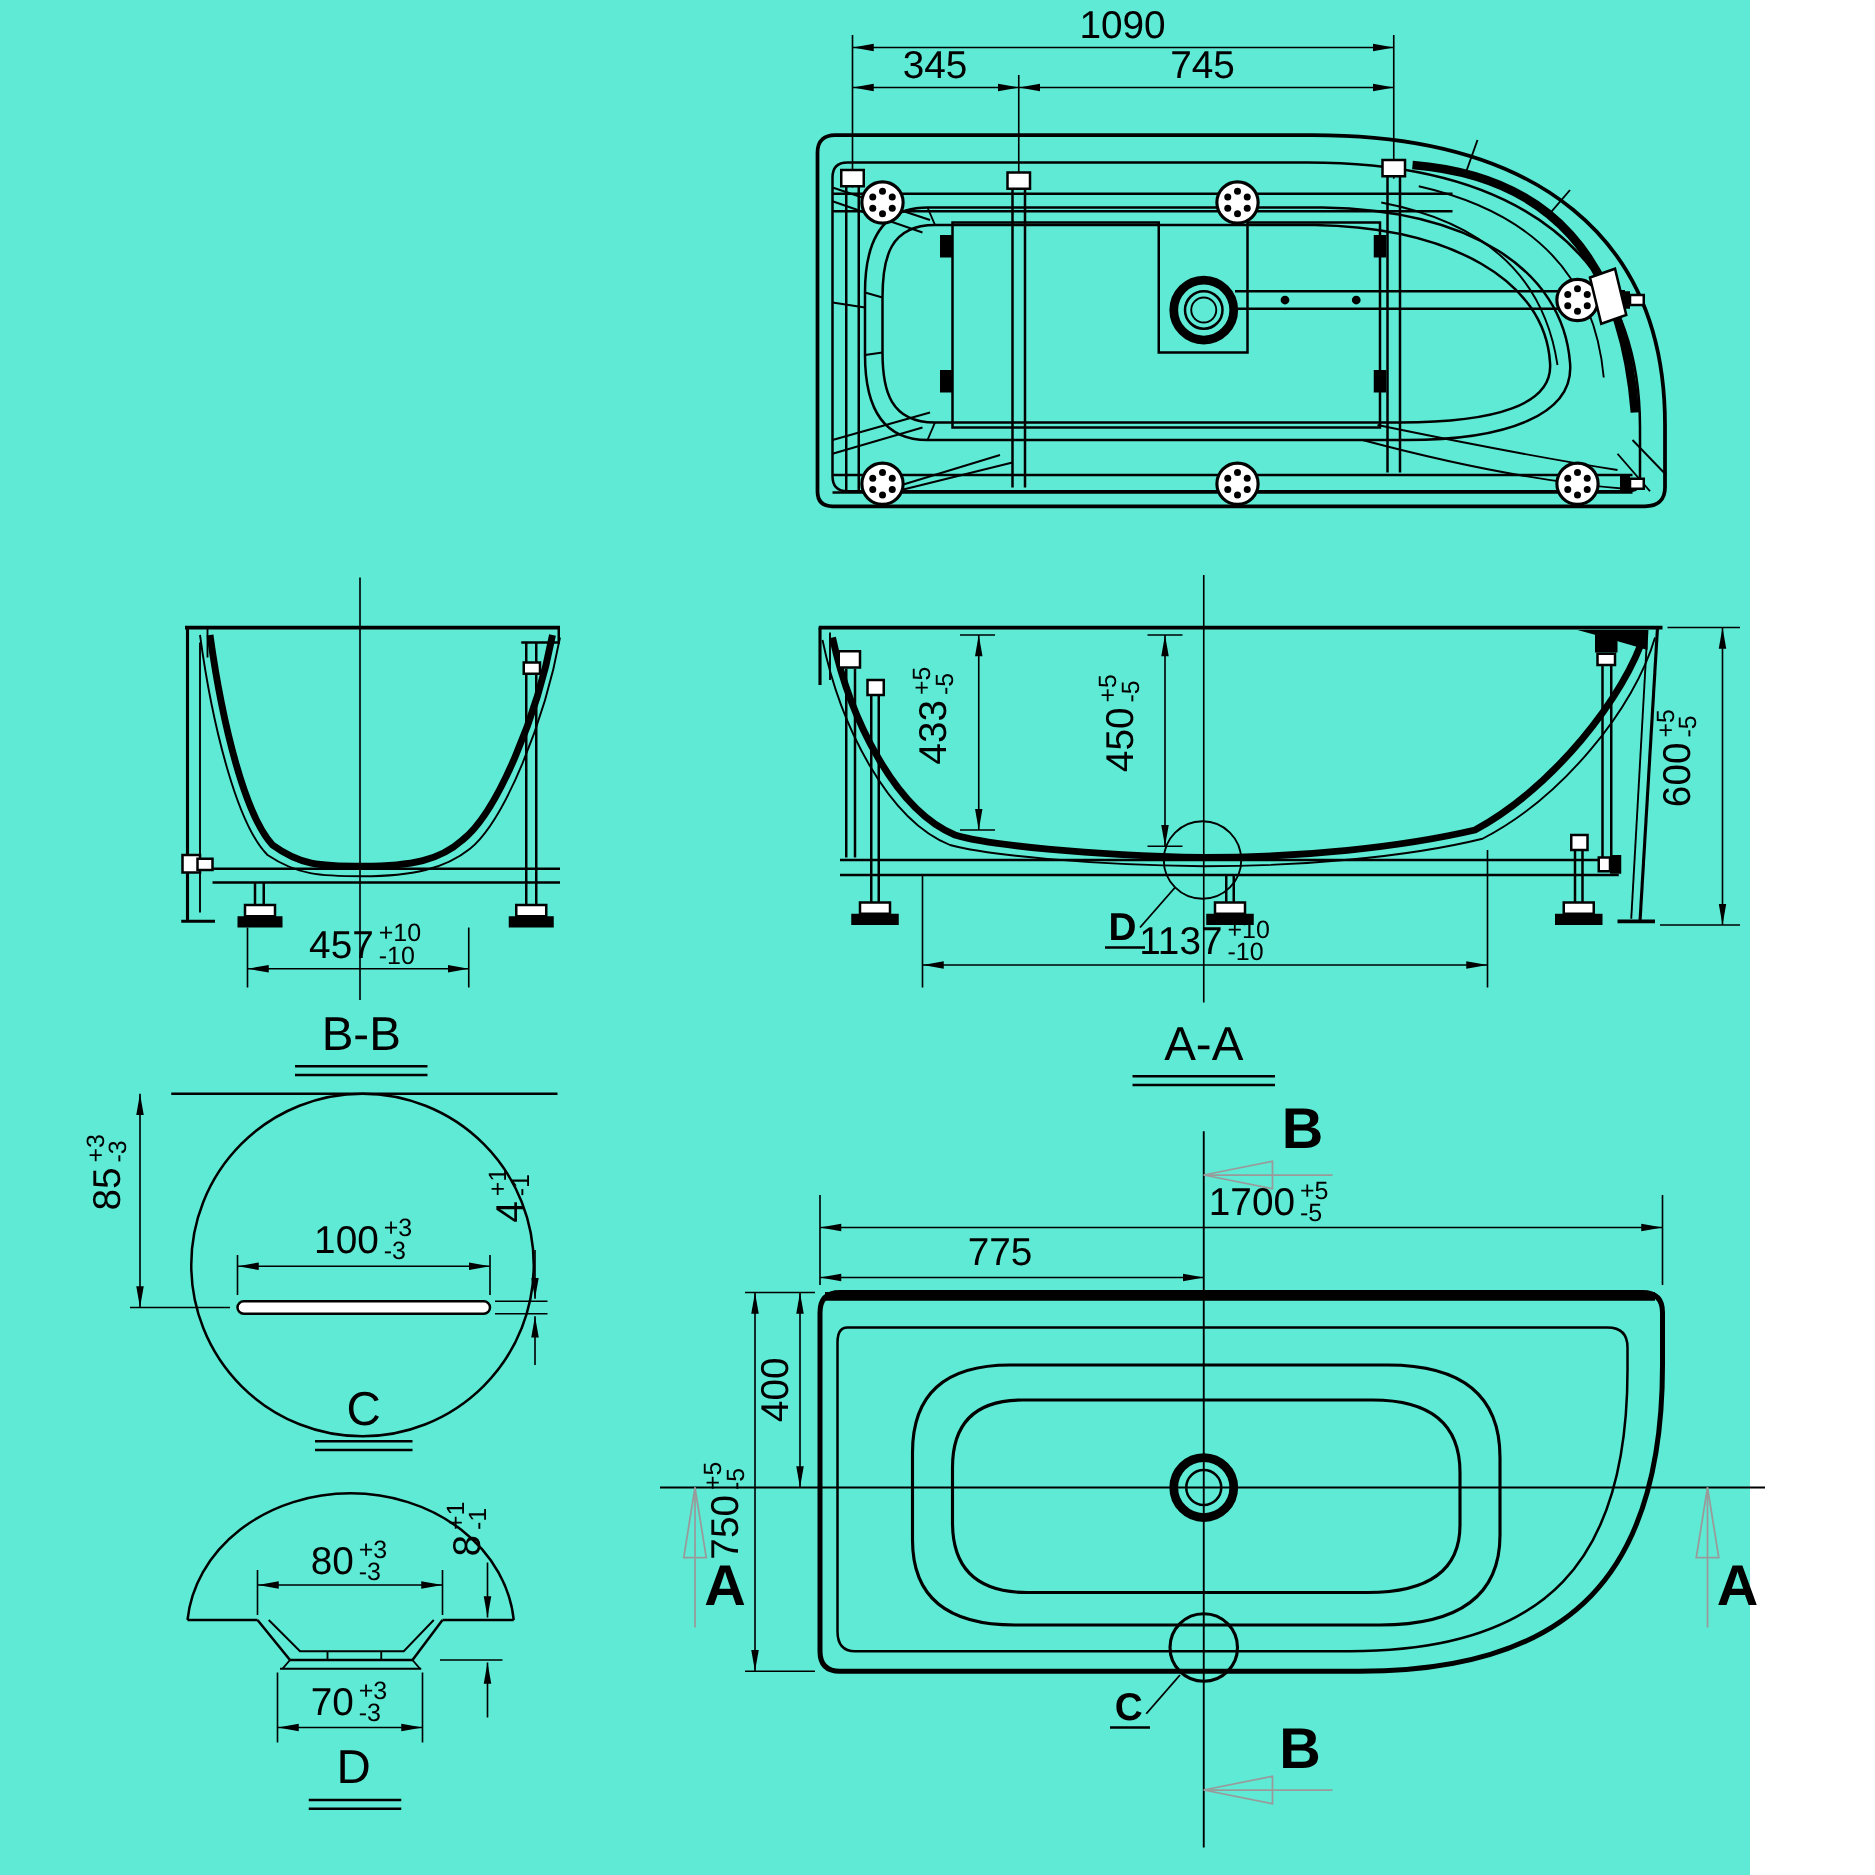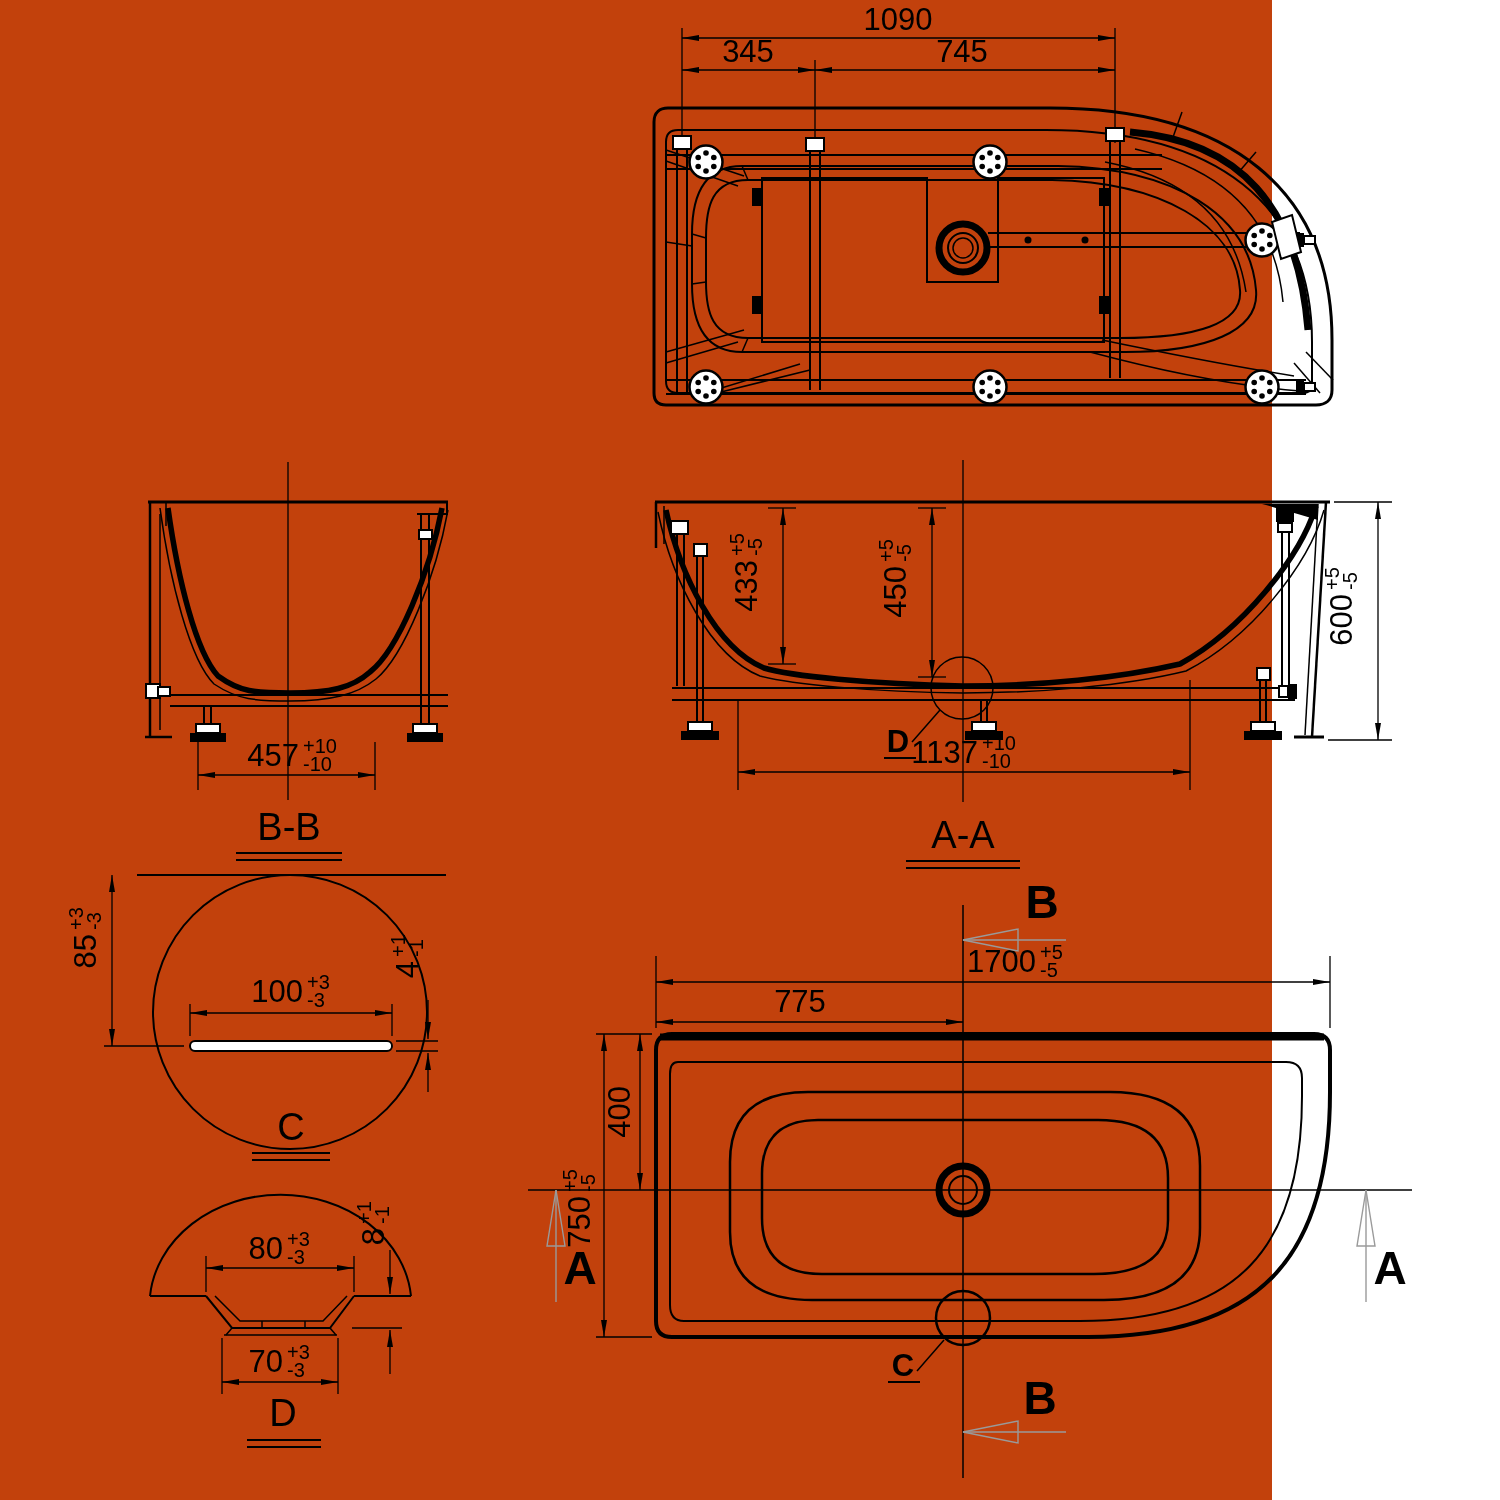--- a/index.html
+++ b/index.html
@@ -1,16 +1,16 @@
 <!DOCTYPE html>
 <html><head>
 <meta charset="utf-8">
 <style>
   html,body{margin:0;padding:0;background:#fff;}
-  #sheet{width:1272px;height:1500px;position:relative;background:#c2410c;}
+  #sheet{width:1400px;height:1500px;position:relative;background:#5eead4;}
   svg{display:block;}
   svg text{font-family:"Liberation Sans","DejaVu Sans",sans-serif;fill:#000;}
   .dt{font-size:31px;}
   .tol{font-size:20px;}
   .lab{font-size:38px;}
   .ref{font-size:31px;font-weight:bold;}
   .big{font-size:46px;font-weight:bold;}
   .s1{stroke:#000;stroke-width:1.3;fill:none;}
   .s15{stroke:#000;stroke-width:1.5;fill:none;}
   .s2{stroke:#000;stroke-width:2;fill:none;}

